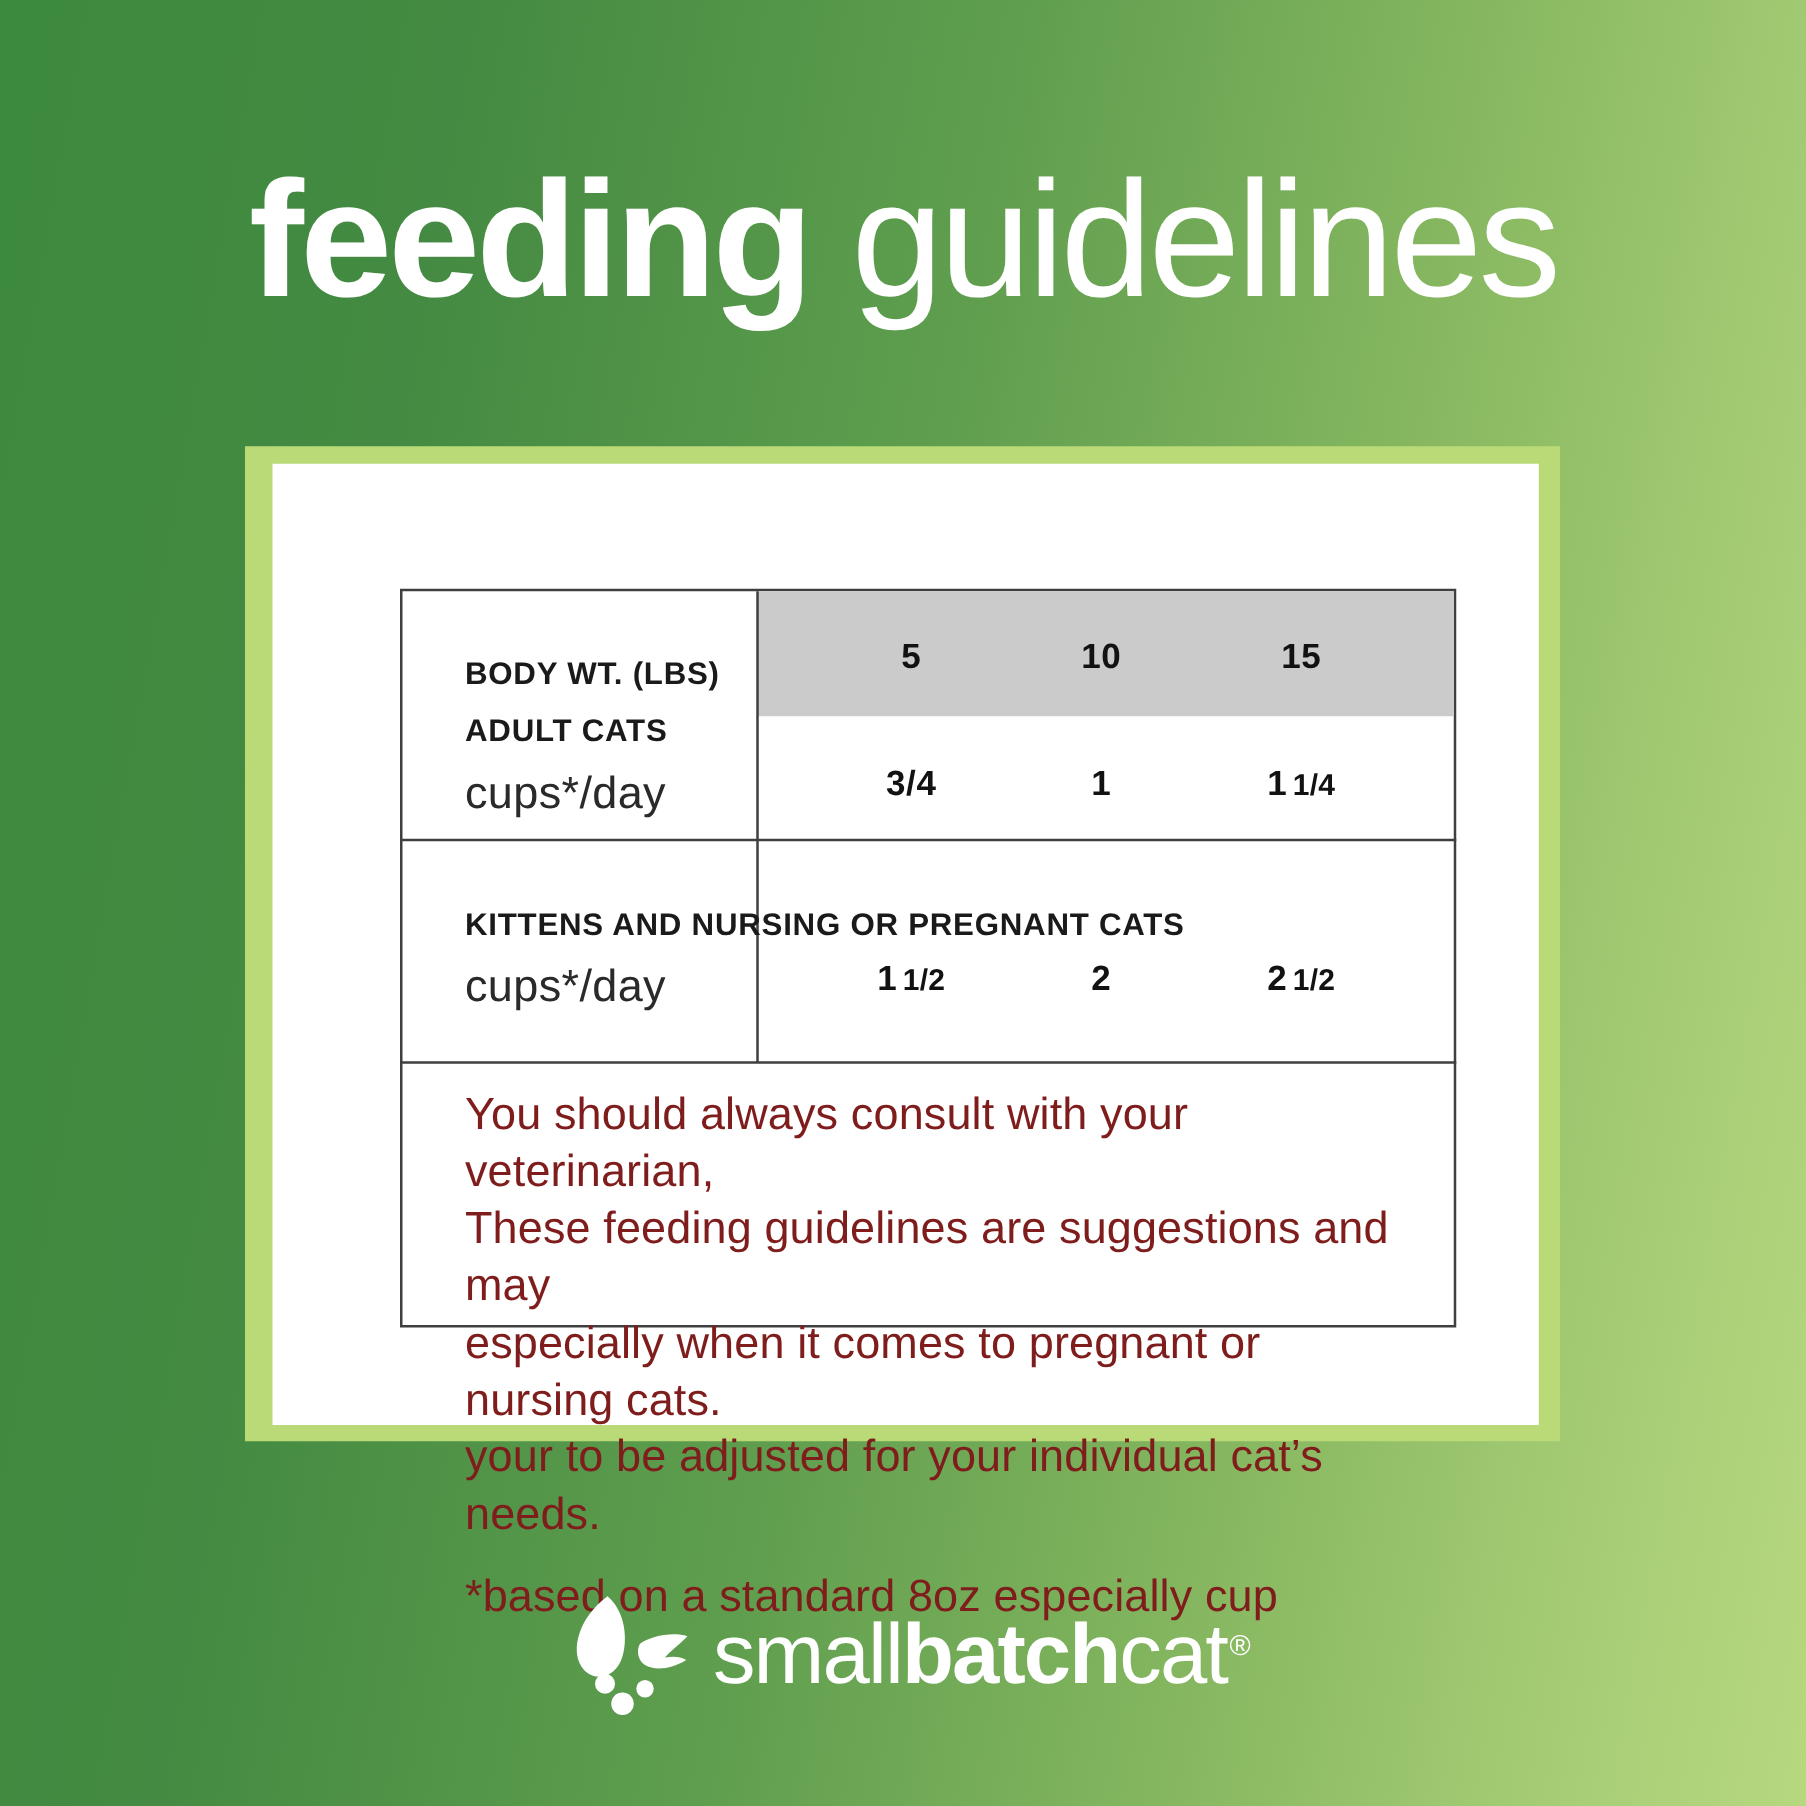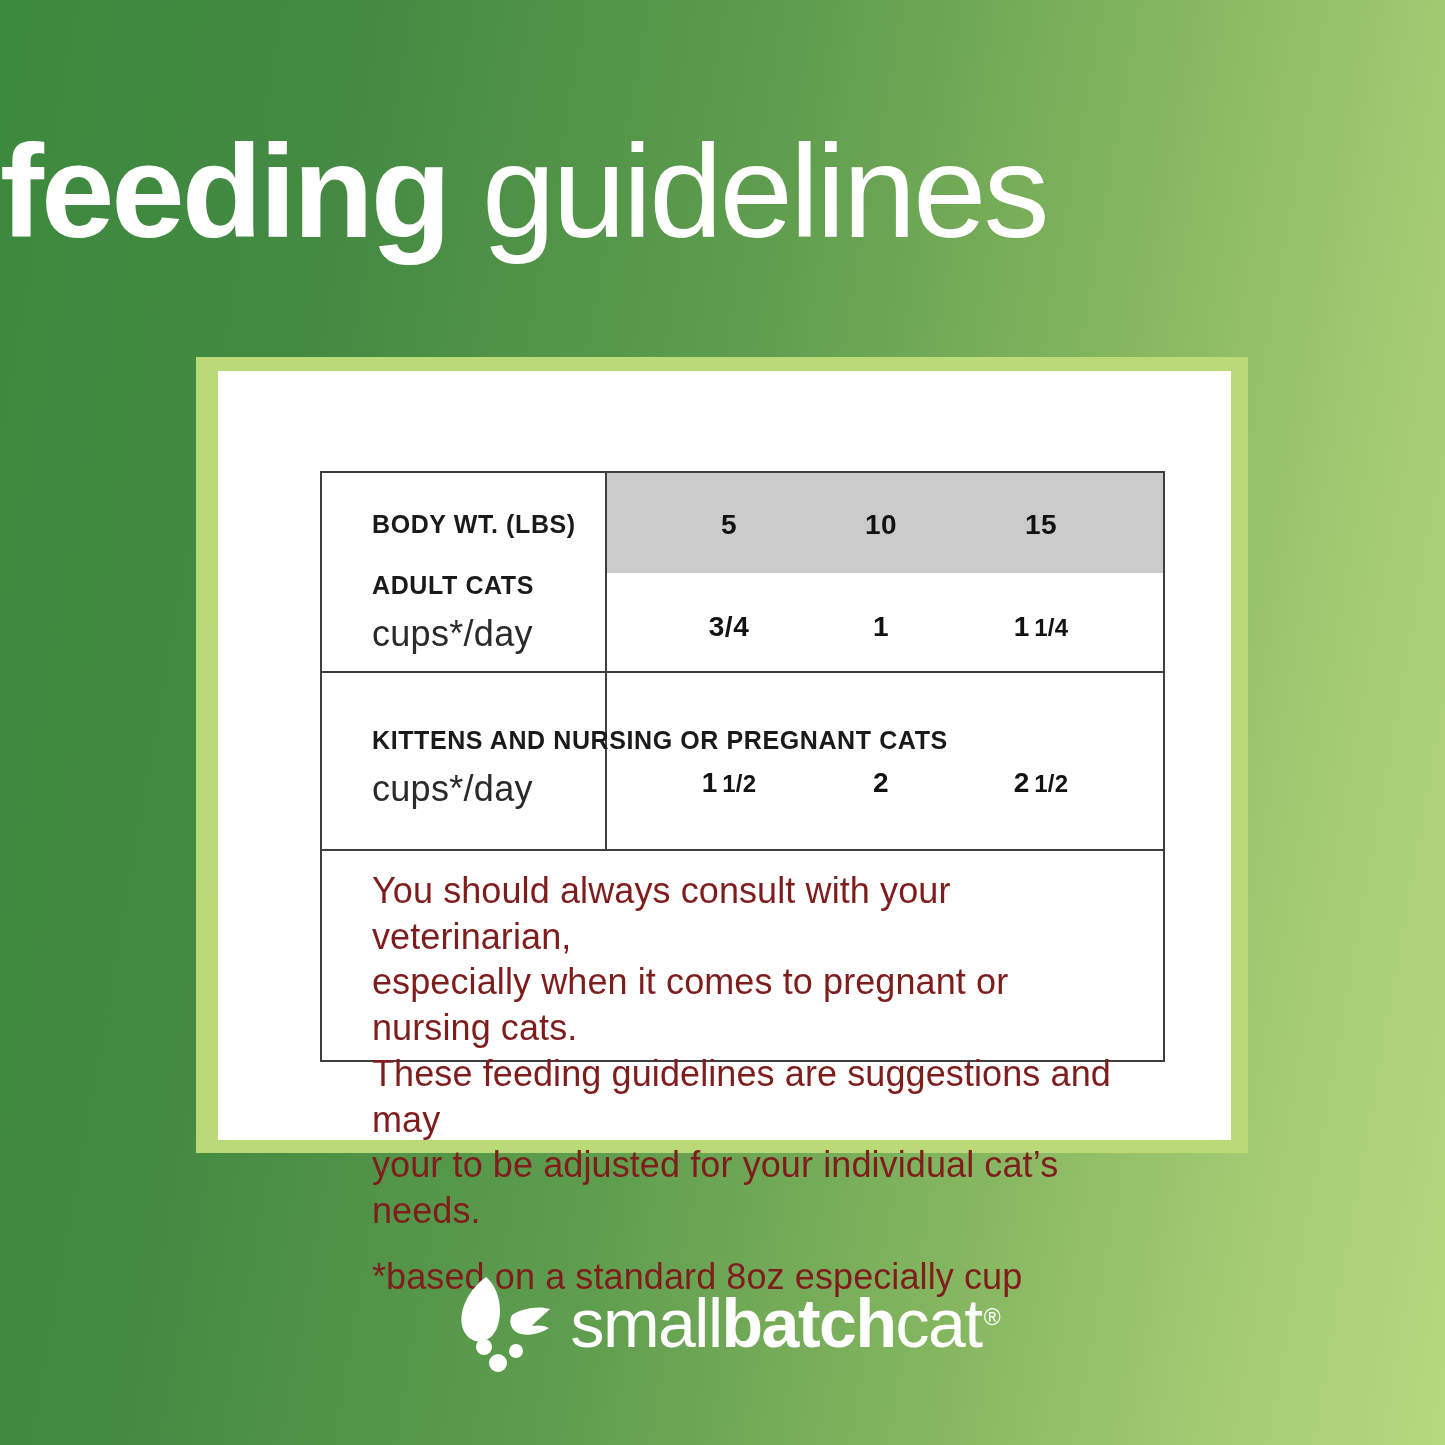--- a/index.html
+++ b/index.html
@@ -20,21 +20,21 @@
     background: linear-gradient(100deg, #3c8a3e 0%, #448a42 22%, #5f9e4e 48%, #86b760 70%, #a6cd76 88%, #b6d87f 100%);
     overflow: hidden;
   }
 
   
   #title {
     position: absolute;
     left: 0;
     top: 126px;
     width: 1445px;
-    text-align: left;
+    text-align: center;
     color: #ffffff;
     white-space: nowrap;
     line-height: 1;
   }
   #title .t-bold {
     font-size: 132px;
     font-weight: 700;
     letter-spacing: -3px;
   }
   #title .t-light {
@@ -117,21 +117,21 @@
     font-size: 25px;
     letter-spacing: 0.6px;
   }
   .lbl-light {
     font-weight: 300;
     font-size: 36px;
     letter-spacing: 0.3px;
     color: #2a2a2a;
   }
 
-  #lbl-bodywt  { top: 37px; }
+  #lbl-bodywt  { top: 52px; }
   #lbl-adult   { top: 98px; }
   #lbl-adult-cups { top: 140px; }
   #lbl-kittens { top: 253px; text-align: right; }
   #lbl-kit-cups{ top: 295px; }
 
   
   .val {
     position: absolute;
     color: #121212;
     font-weight: 700;
@@ -227,22 +227,22 @@
         <div class="val col-3 row-adult"><span class="whole">1</span> <span class="frac">1/4</span></div>
 
         <div class="lbl lbl-strong" id="lbl-kittens">KITTENS AND NURSING OR PREGNANT CATS</div>
         <div class="lbl lbl-light" id="lbl-kit-cups">cups*/day</div>
         <div class="val col-1 row-kit"><span class="whole">1</span> <span class="frac">1/2</span></div>
         <div class="val col-2 row-kit"><span class="whole">2</span> <span class="frac"></span></div>
         <div class="val col-3 row-kit"><span class="whole">2</span> <span class="frac">1/2</span></div>
 
         <div id="notes">
           <p>You should always consult with your veterinarian,</p>
+          <p>These feeding guidelines are suggestions and may</p>
           <p>especially when it comes to pregnant or nursing cats.</p>
-          <p>These feeding guidelines are suggestions and may</p>
           <p>your to be adjusted for your individual cat’s needs.</p>
           <div class="note-spacer"></div>
           <p>*based on a standard 8oz especially cup</p>
         </div>
 
       </div>
     </div>
   </div>
 
   <div id="logo">

